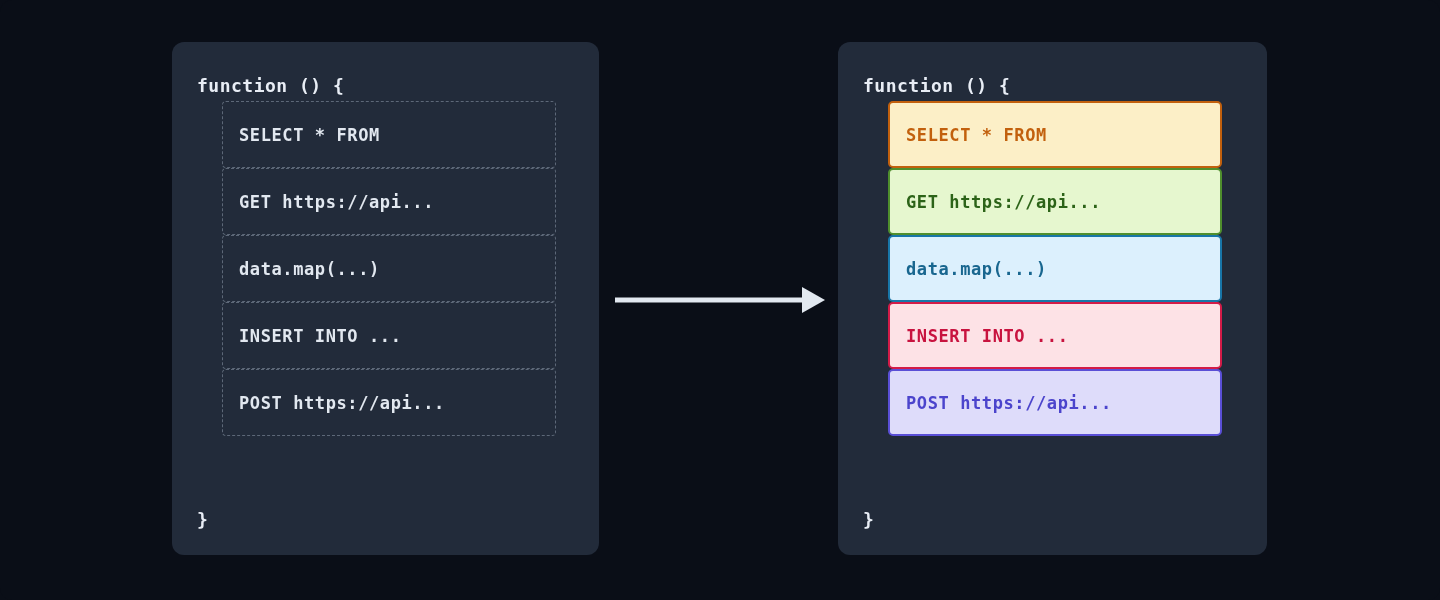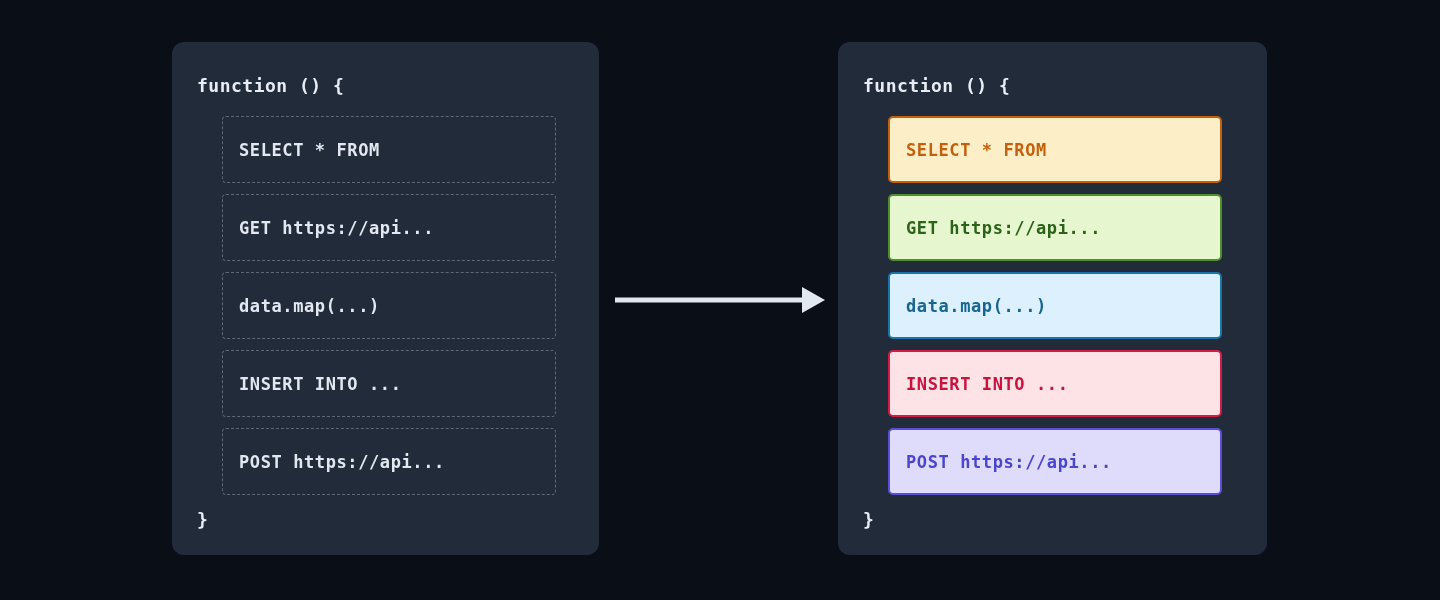--- a/index.html
+++ b/index.html
@@ -36,25 +36,24 @@
     letter-spacing: 0.5px;
     color: #e8edf5;
     white-space: pre;
   }
   .fn-head { top: 33px; }
   .fn-tail { top: 467px; }
 
   .stack {
     position: absolute;
     left: 50px;
-    top: 74px;
+    top: 59px;
     width: 334px;
     display: flex;
     flex-direction: column;
-    gap: 11px;
   }
 
   .row {
     height: 67px;
     border-radius: 6px;
     display: flex;
     align-items: center;
     padding: 0 16px;
     box-sizing: border-box;
     font-size: 17px;

